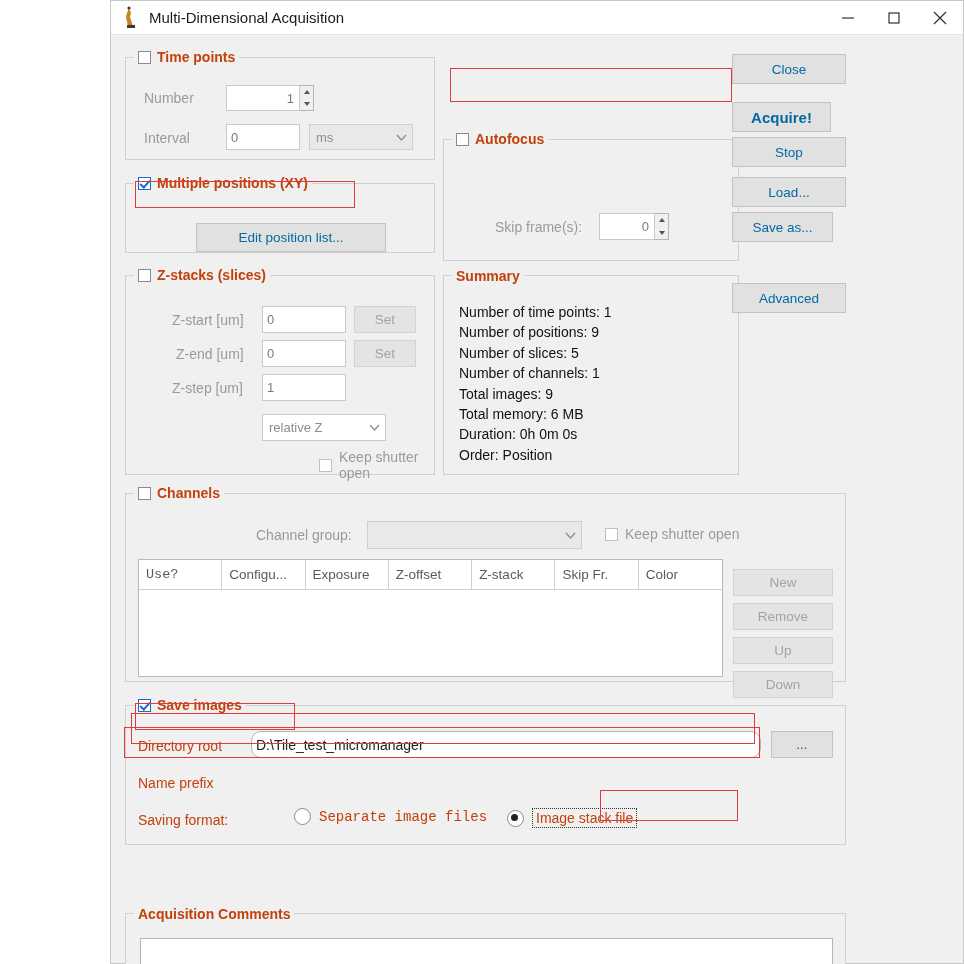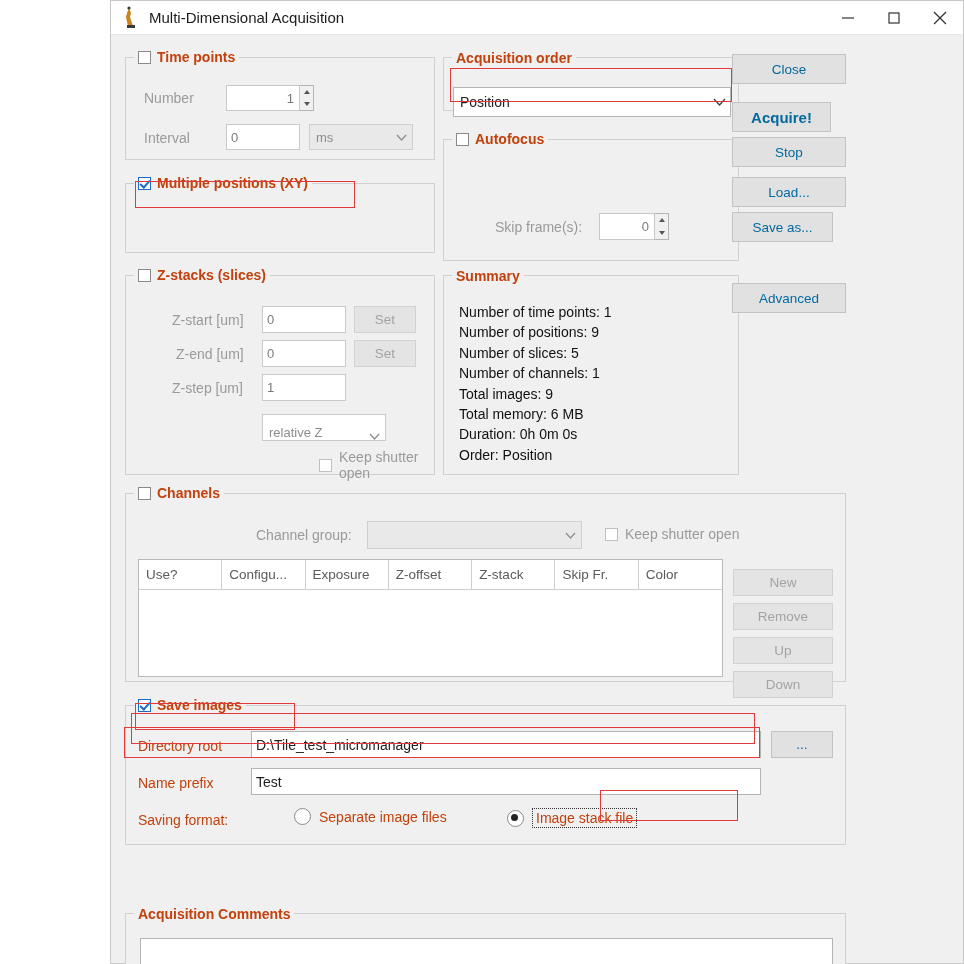--- a/index.html
+++ b/index.html
@@ -288,20 +288,21 @@
       </div>
     </fieldset>
 
     <fieldset class="grp" style="left:14px; top:140px; width:310px; height:78px;">
       <legend>
         <span class="legend-inner">
           <span class="cb checked blue"></span>
           <span class="lbl bold">Multiple positions (XY)</span>
         </span>
       </legend>
+      <div class="btn" style="position:absolute; left:70px; top:32px; width:190px; height:29px;">Edit position list...</div>
     </fieldset>
     <div class="hl" style="left:24px; top:146px; width:220px; height:27px;"></div>
 
     <fieldset class="grp" style="left:14px; top:232px; width:310px; height:208px;">
       <legend>
         <span class="legend-inner">
           <span class="cb"></span>
           <span class="lbl bold">Z-stacks (slices)</span>
         </span>
       </legend>
@@ -309,48 +310,35 @@
       <div class="txt dis" style="position:absolute; left:136px; top:23px; width:84px; height:27px;">0</div>
       <div class="btn dis" style="position:absolute; left:228px; top:23px; width:62px; height:27px;">Set</div>
 
       <div class="lbl dis" style="position:absolute; left:50px; top:63px;">Z-end [um]</div>
       <div class="txt dis" style="position:absolute; left:136px; top:57px; width:84px; height:27px;">0</div>
       <div class="btn dis" style="position:absolute; left:228px; top:57px; width:62px; height:27px;">Set</div>
 
       <div class="lbl dis" style="position:absolute; left:46px; top:97px;">Z-step [um]</div>
       <div class="txt dis" style="position:absolute; left:136px; top:91px; width:84px; height:27px;">1</div>
 
-      <div class="combo dis" style="position:absolute; left:136px; top:131px; width:124px; height:27px;align-items:flex-end;">
+      <div class="combo dis" style="position:absolute; left:136px; top:131px; width:124px; height:27px;">
         <span class="cv">relative Z</span>
         <span class="arrow">
           <svg width="11" height="7" viewBox="0 0 11 7">
               <path d="M1 1 L5.5 6 L10 1" fill="none" stroke="#8d8d8d" stroke-width="1.3"></path>
             </svg>
         </span>
       </div>
 
       <div class="row" style="position:absolute; left:193px; top:166px; gap:7px;">
         <span class="cb" style="border-color:#c0c0c0;"></span>
         <span class="lbl dis">Keep shutter open</span>
       </div>
     </fieldset>
 
-    <fieldset class="grp" style="left:332px; top:14px; width:296px; height:62px;">
-      <legend>
-        <span class="lbl bold">Acquisition order</span>
-      </legend>
-      <div class="combo" style="position:absolute; left:9px; top:21px; width:278px; height:30px; font-size:14px;">
-        <span class="cv">Position</span>
-        <span class="arrow">
-          <svg width="13" height="8" viewBox="0 0 13 8">
-              <path d="M1 1 L6.5 7 L12 1" fill="none" stroke="#444" stroke-width="1.4"></path>
-            </svg>
-        </span>
-      </div>
-    </fieldset>
     <div class="hl" style="left:339px; top:33px; width:282px; height:34px;"></div>
 
     <fieldset class="grp" style="left:332px; top:96px; width:296px; height:130px;">
       <legend>
         <span class="legend-inner">
           <span class="cb"></span>
           <span class="lbl bold">Autofocus</span>
         </span>
       </legend>
       <div class="lbl dis" style="position:absolute; left:51px; top:72px;">Skip frame(s):</div>
@@ -403,21 +391,21 @@
             </svg>
         </span>
       </div>
       <div class="row" style="position:absolute; left:479px; top:25px; gap:7px;">
         <span class="cb" style="border-color:#c0c0c0;"></span>
         <span class="lbl dis">Keep shutter open</span>
       </div>
 
       <div class="tbl" style="left:12px; top:58px; width:585px; height:118px;">
         <div class="tblhead">
-          <div style="width:85px;">Use?</div>
+          <div style="width:85px;font-family:Liberation Mono, monospace;">Use?</div>
           <div style="width:85px;">Configu...</div>
           <div style="width:85px;">Exposure</div>
           <div style="width:85px;">Z-offset</div>
           <div style="width:85px;">Z-stack</div>
           <div style="width:85px;">Skip Fr.</div>
           <div style="width:85px; border-right:none;">Color</div>
         </div>
       </div>
 
       <div class="btn dis" style="position:absolute; left:607px; top:68px; width:100px; height:27px;">New</div>
@@ -428,28 +416,27 @@
 
     <fieldset class="grp" style="left:14px; top:662px; width:721px; height:148px;">
       <legend>
         <span class="legend-inner">
           <span class="cb checked blue"></span>
           <span class="lbl bold">Save images</span>
         </span>
       </legend>
 
       <div class="lbl" style="position:absolute; left:12px; top:25px;">Directory root</div>
-      <div class="txt" style="position:absolute; left:125px; top:18px; width:510px; height:27px; font-size:14px;">D:\Tile_test_micromanager</div>
+      <div class="txt" style="position:absolute; left:125px; top:18px; width:510px; height:27px; font-size:14px;border-radius:10px;">D:\Tile_test_micromanager</div>
       <div class="btn" style="position:absolute; left:645px; top:18px; width:62px; height:27px;">...</div>
 
       <div class="lbl" style="position:absolute; left:12px; top:62px;">Name prefix</div>
-      <div class="txt" style="position:absolute; left:125px; top:55px; width:510px; height:27px; font-size:14px;">Test</div>
 
       <div class="lbl" style="position:absolute; left:12px; top:99px;">Saving format:</div>
-      <div class="row" style="position:absolute; left:168px; top:95px; gap:8px;">
+      <div class="row" style="position:absolute; left:168px; top:95px; gap:8px;font-family:Liberation Mono, monospace;">
         <span class="radio"></span>
         <span class="lbl">Separate image files</span>
       </div>
       <div class="row" style="position:absolute; left:381px; top:95px; gap:8px;">
         <span class="radio sel"></span>
         <span class="lbl focus-dot">Image stack file</span>
       </div>
     </fieldset>
     <div class="hl" style="left:24px; top:668px; width:160px; height:27px;"></div>
     <div class="hl" style="left:20px; top:678px; width:624px; height:31px; top:678px;"></div>

